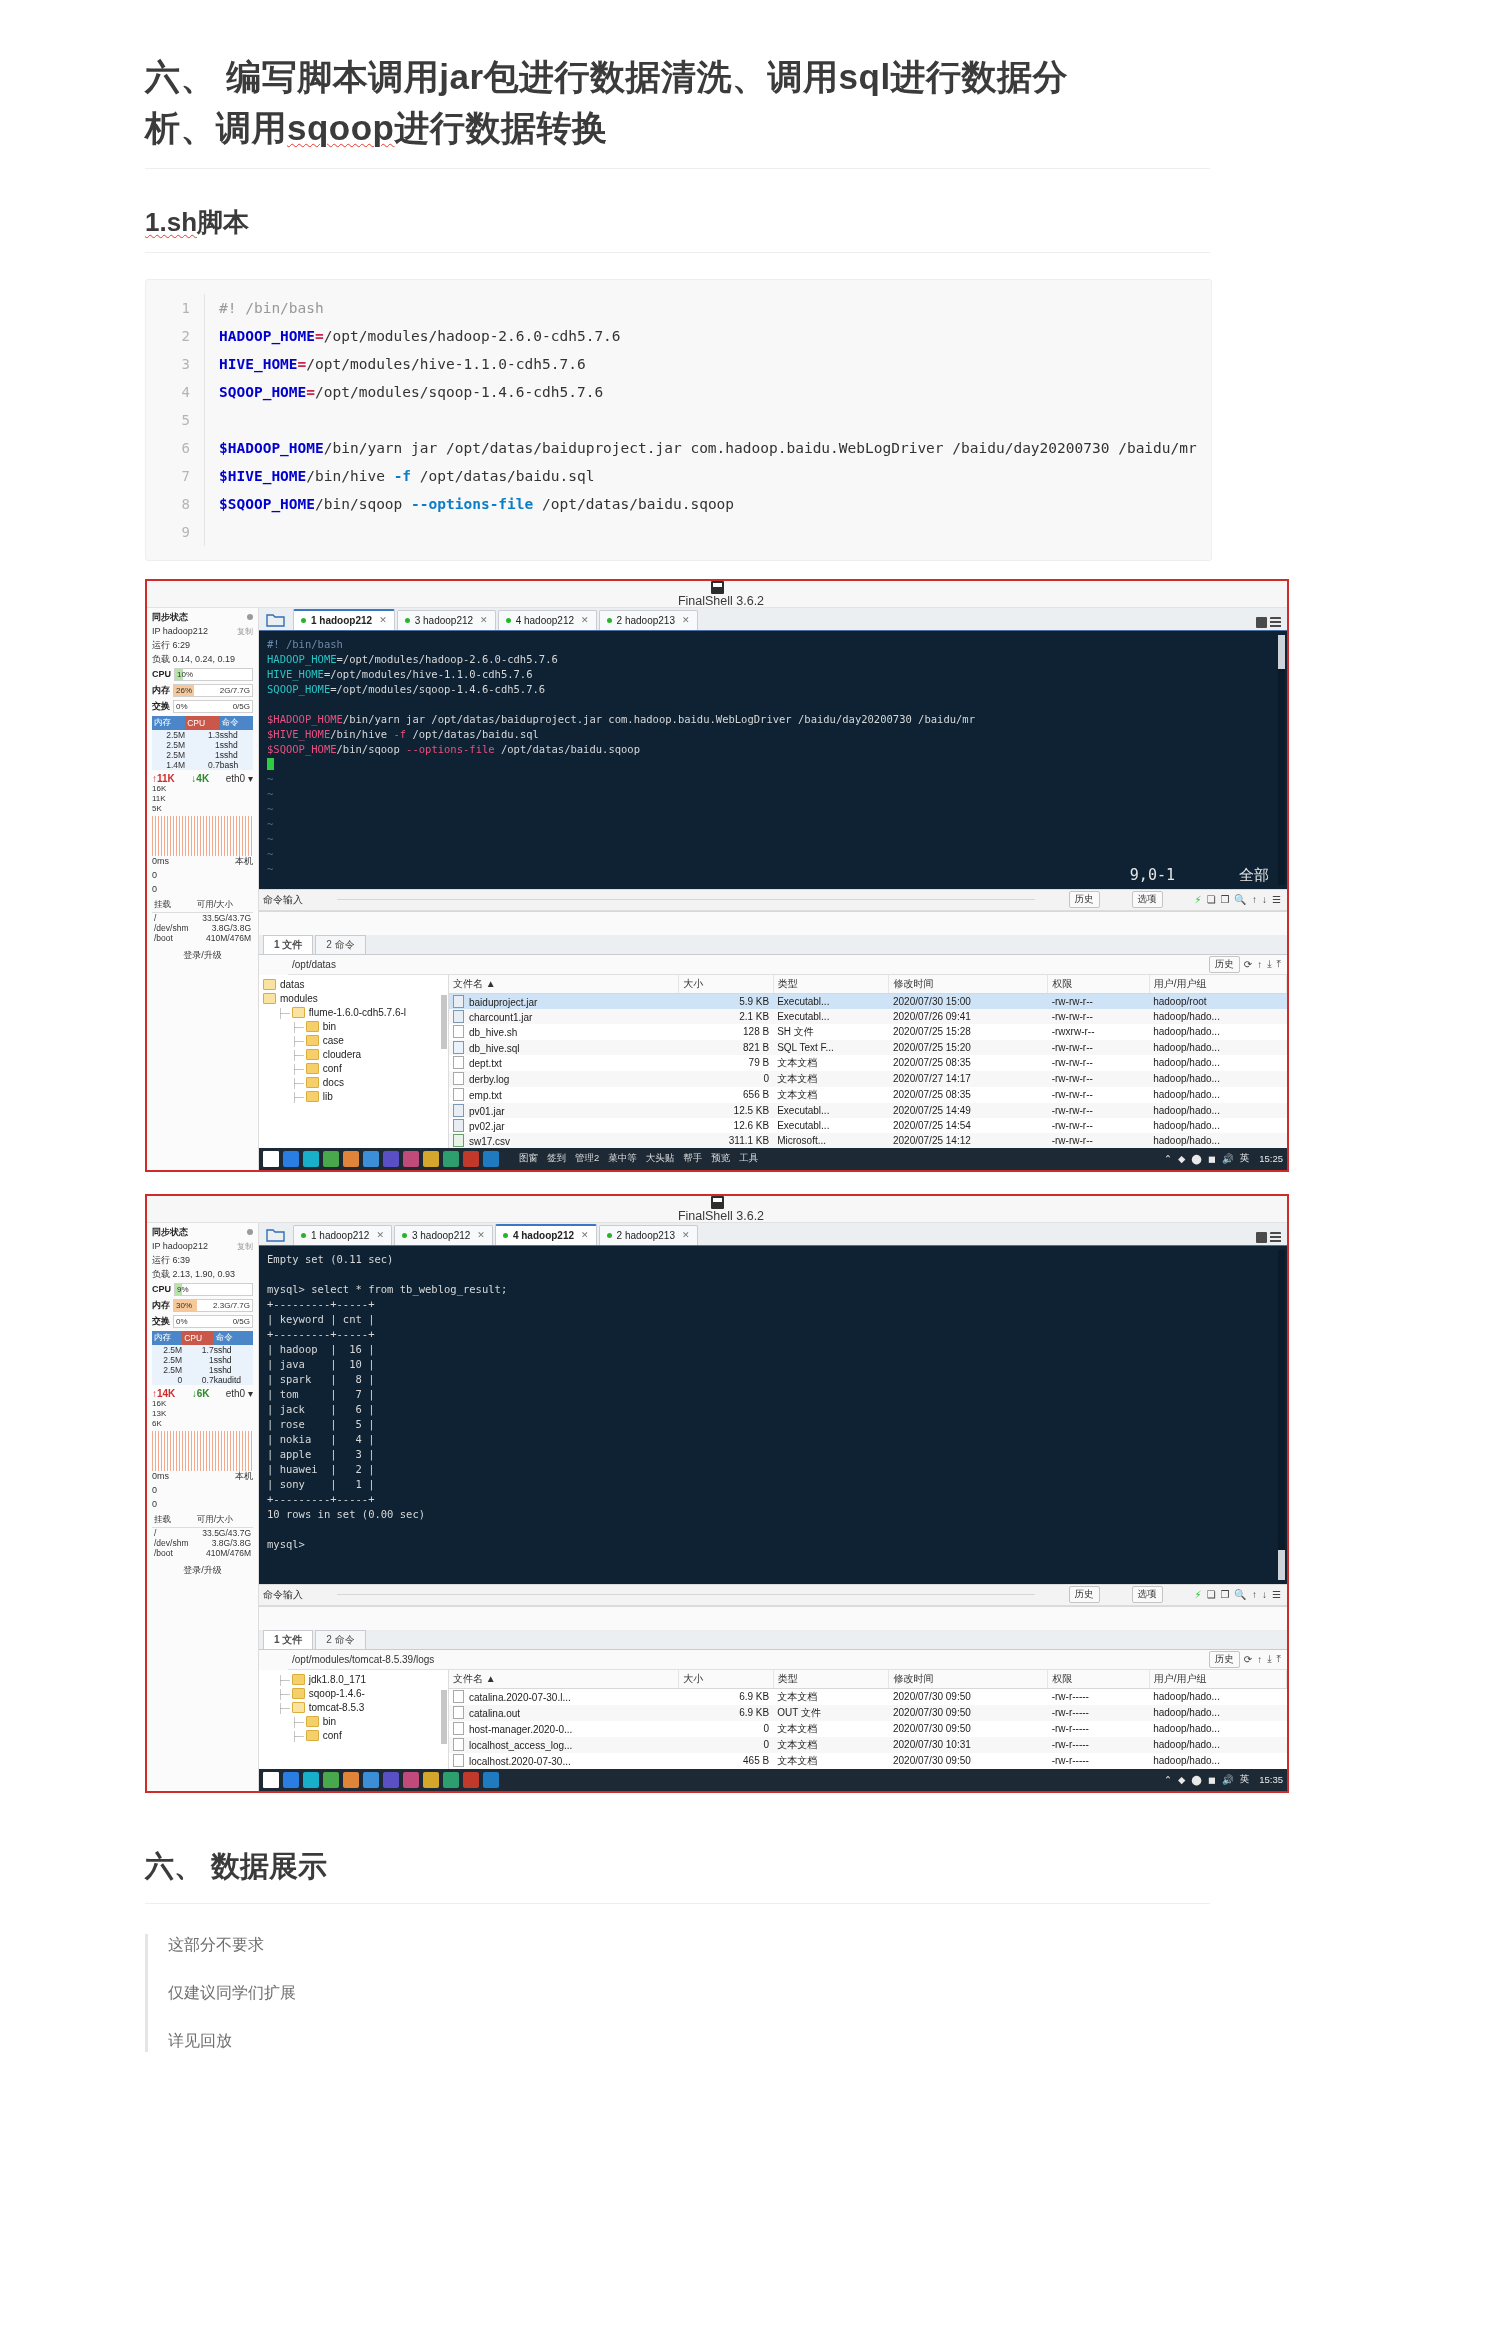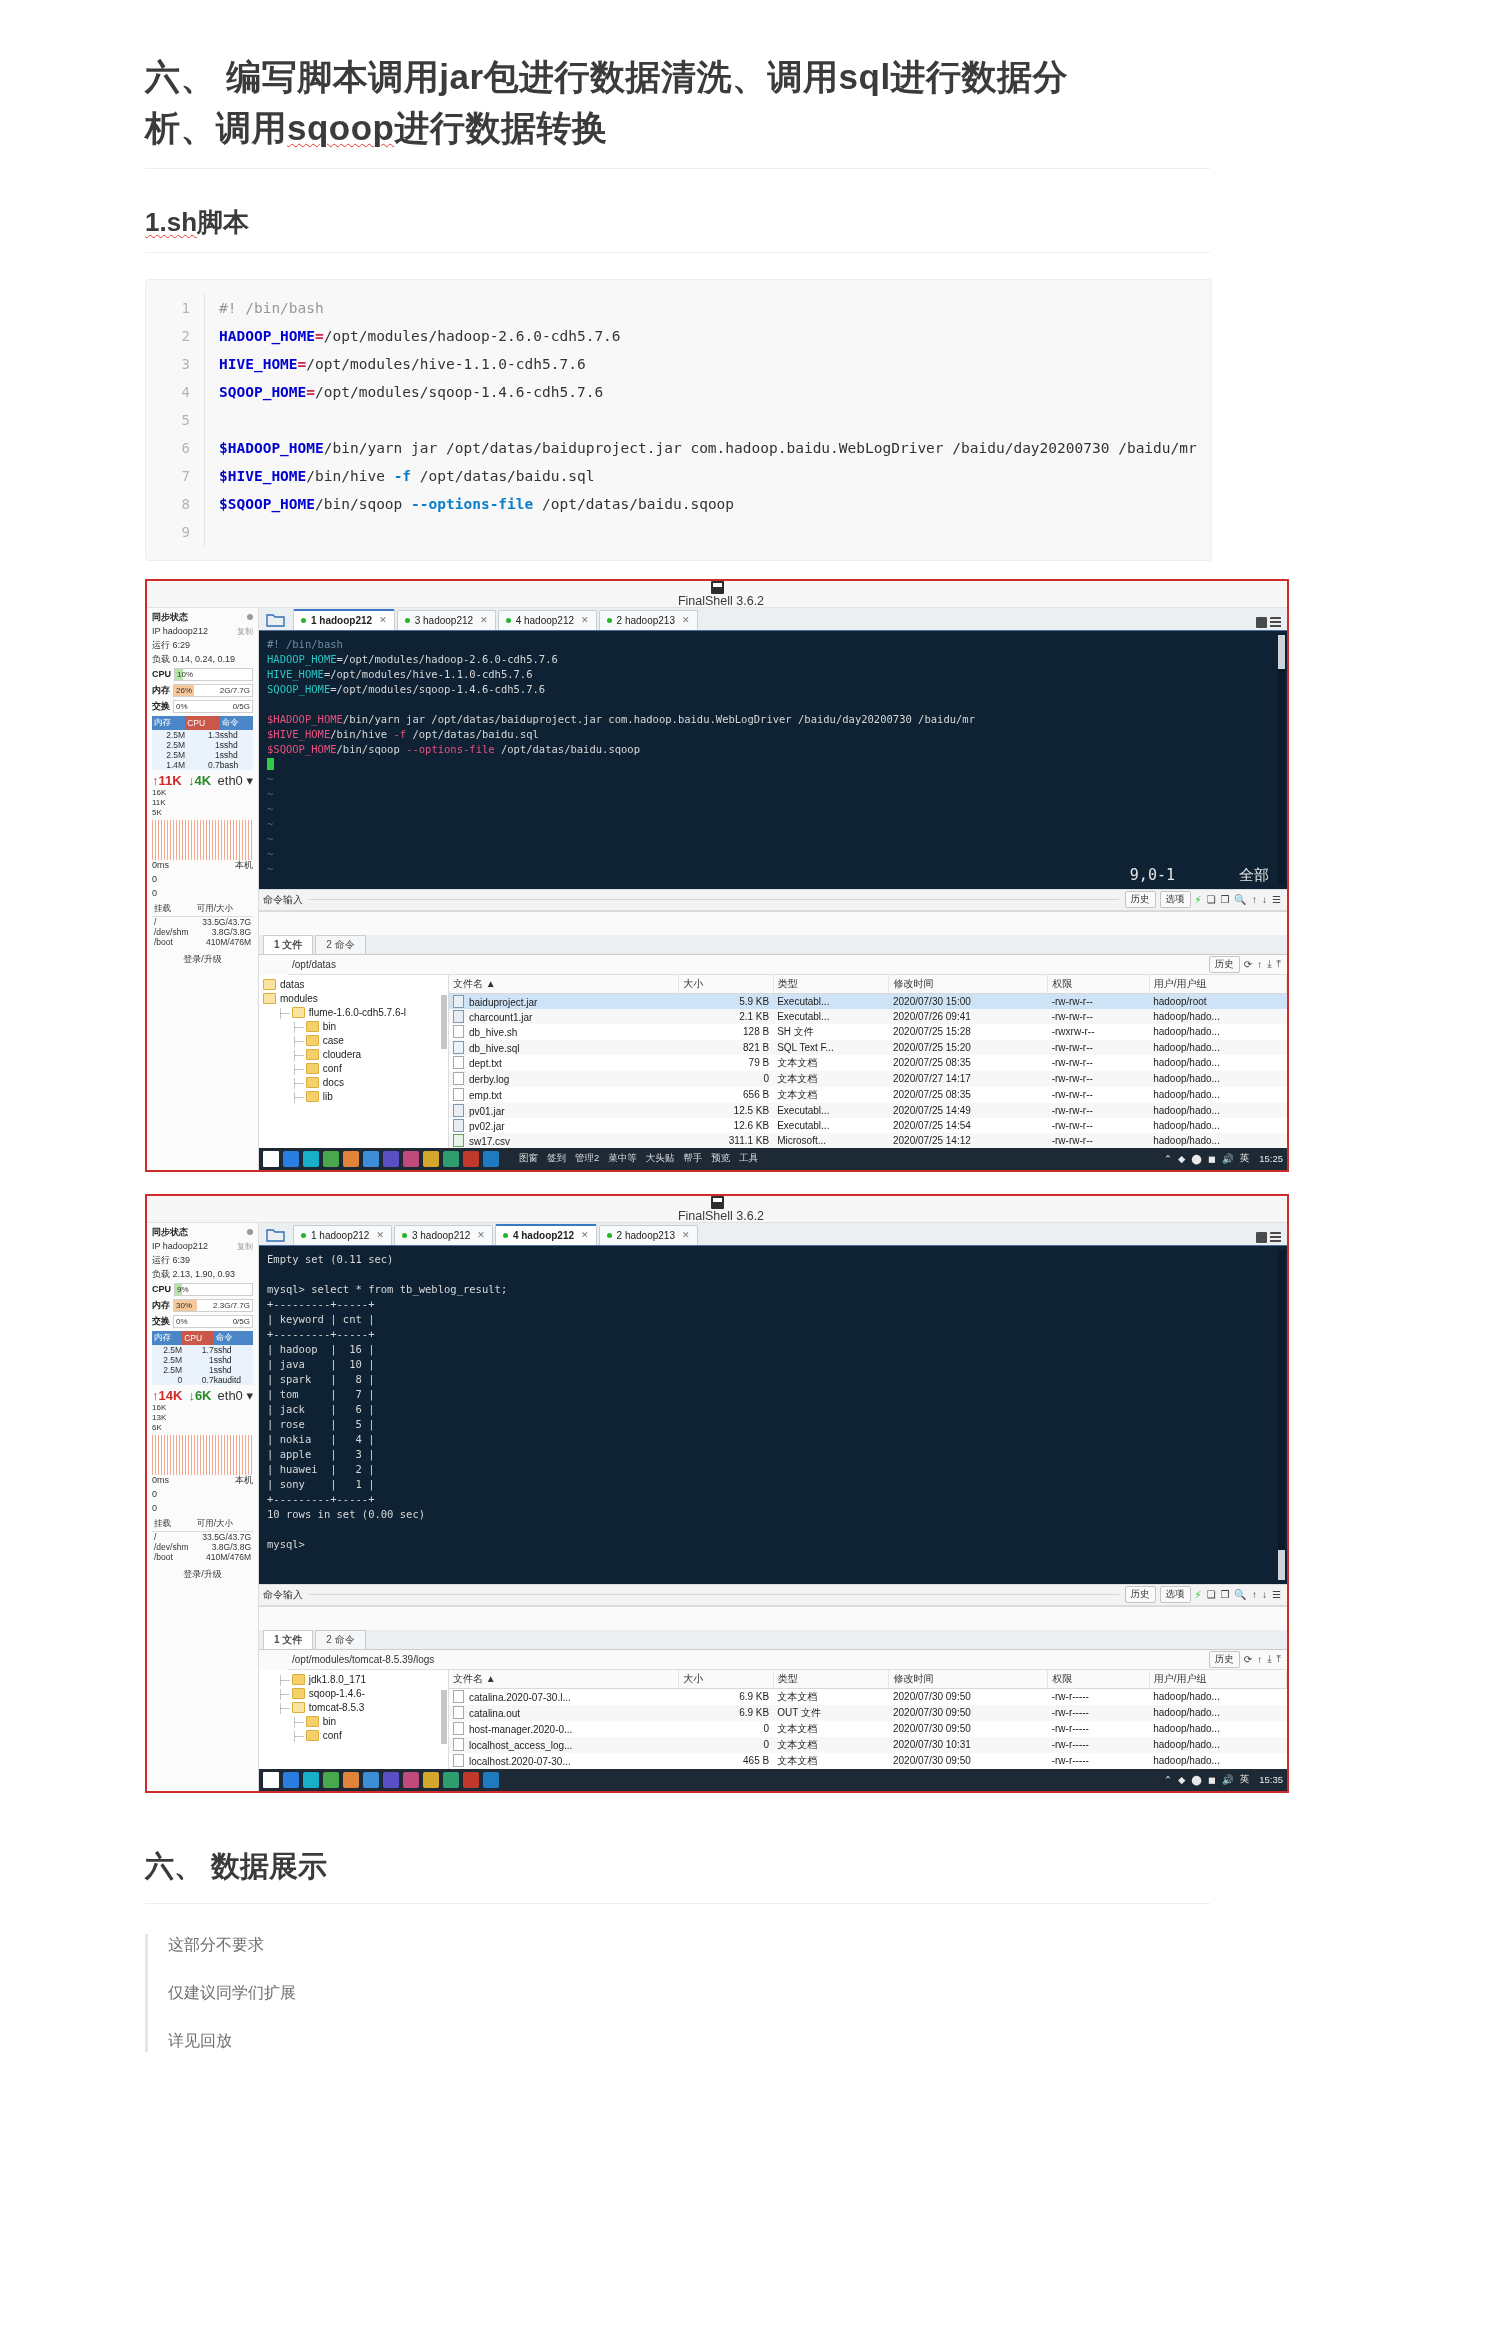--- a/index.html
+++ b/index.html
@@ -116,21 +116,21 @@
     margin-left:3px;font-size:8px;overflow:hidden;
   }
   .meter .fill{position:absolute;left:0;top:0;bottom:0;}
   .meter .t1{position:absolute;left:2px;top:0;line-height:11px;z-index:2;}
   .meter .t2{position:absolute;right:2px;top:0;line-height:11px;z-index:2;}
   .proc{width:100%;border-collapse:collapse;font-size:8.5px;margin-top:3px;}
   .proc th{background:#4b86c8;color:#fff;font-weight:normal;padding:1px 2px;text-align:left;}
   .proc th.cpu{background:#c9584a;}
   .proc td{padding:0 0;border-bottom:0;background:#eaf2fb;text-align:right;}
   .proc td.cmd{text-align:left;color:#222;background:#eaf2fb;}
-  .netrow{display:flex;align-items:center;justify-content:space-between;margin-top:3px;font-size:13px;}
+  .netrow{display:flex;align-items:center;justify-content:space-between;margin-top:3px;font-size:10px;}
   .up{color:#cf2b2b;font-weight:bold;}
   .down{color:#2a8a2a;font-weight:bold;}
   .spark{
     height:40px;border:0;margin-top:2px;position:relative;
     background:
       repeating-linear-gradient(90deg,#f4a98c 0 1px,transparent 1px 3px);
     background-color:#fdfdfd;
   }
   .sparklabels{font-size:8px;color:#333;line-height:10px;}
   .disk{width:100%;border-collapse:collapse;font-size:8.5px;margin-top:3px;}
@@ -178,21 +178,21 @@
   .term-scroll{
     position:absolute;right:2px;top:4px;bottom:4px;width:7px;background:#0a1a28;
   }
   .term-scroll i{position:absolute;left:0;right:0;top:0;height:34px;background:#cdd3d8;display:block;}
   .term-status{position:absolute;right:18px;bottom:6px;font-size:15px;color:#e6e6e6;}
   .term-status .sL{margin-right:64px;}
 
   
   .cmdbar{
     display:flex;align-items:center;height:20px;background:#f3f3f3;border-top:1px solid #dcdcdc;
-    border-bottom:1px solid #dcdcdc;font-size:10px;color:#333;padding-left:4px;
+    border-bottom:1px solid #dcdcdc;font-size:10px;color:#333;padding-left:4px;gap:28px;
   }
   .cmdbar .lbl{margin-right:6px;white-space:nowrap;}
   .cmdbar .fieldline{flex:1;height:1px;background:#d6d6d6;margin-right:6px;}
   .btnsm{
     border:1px solid #c4c4c4;background:#fafafa;font-size:9.5px;padding:1px 5px;margin-right:4px;
     border-radius:2px;color:#333;
   }
   .icostrip{display:flex;align-items:center;gap:5px;padding-right:6px;font-size:10px;color:#444;}
   .icostrip .bolt{color:#2ecc40;}
 

